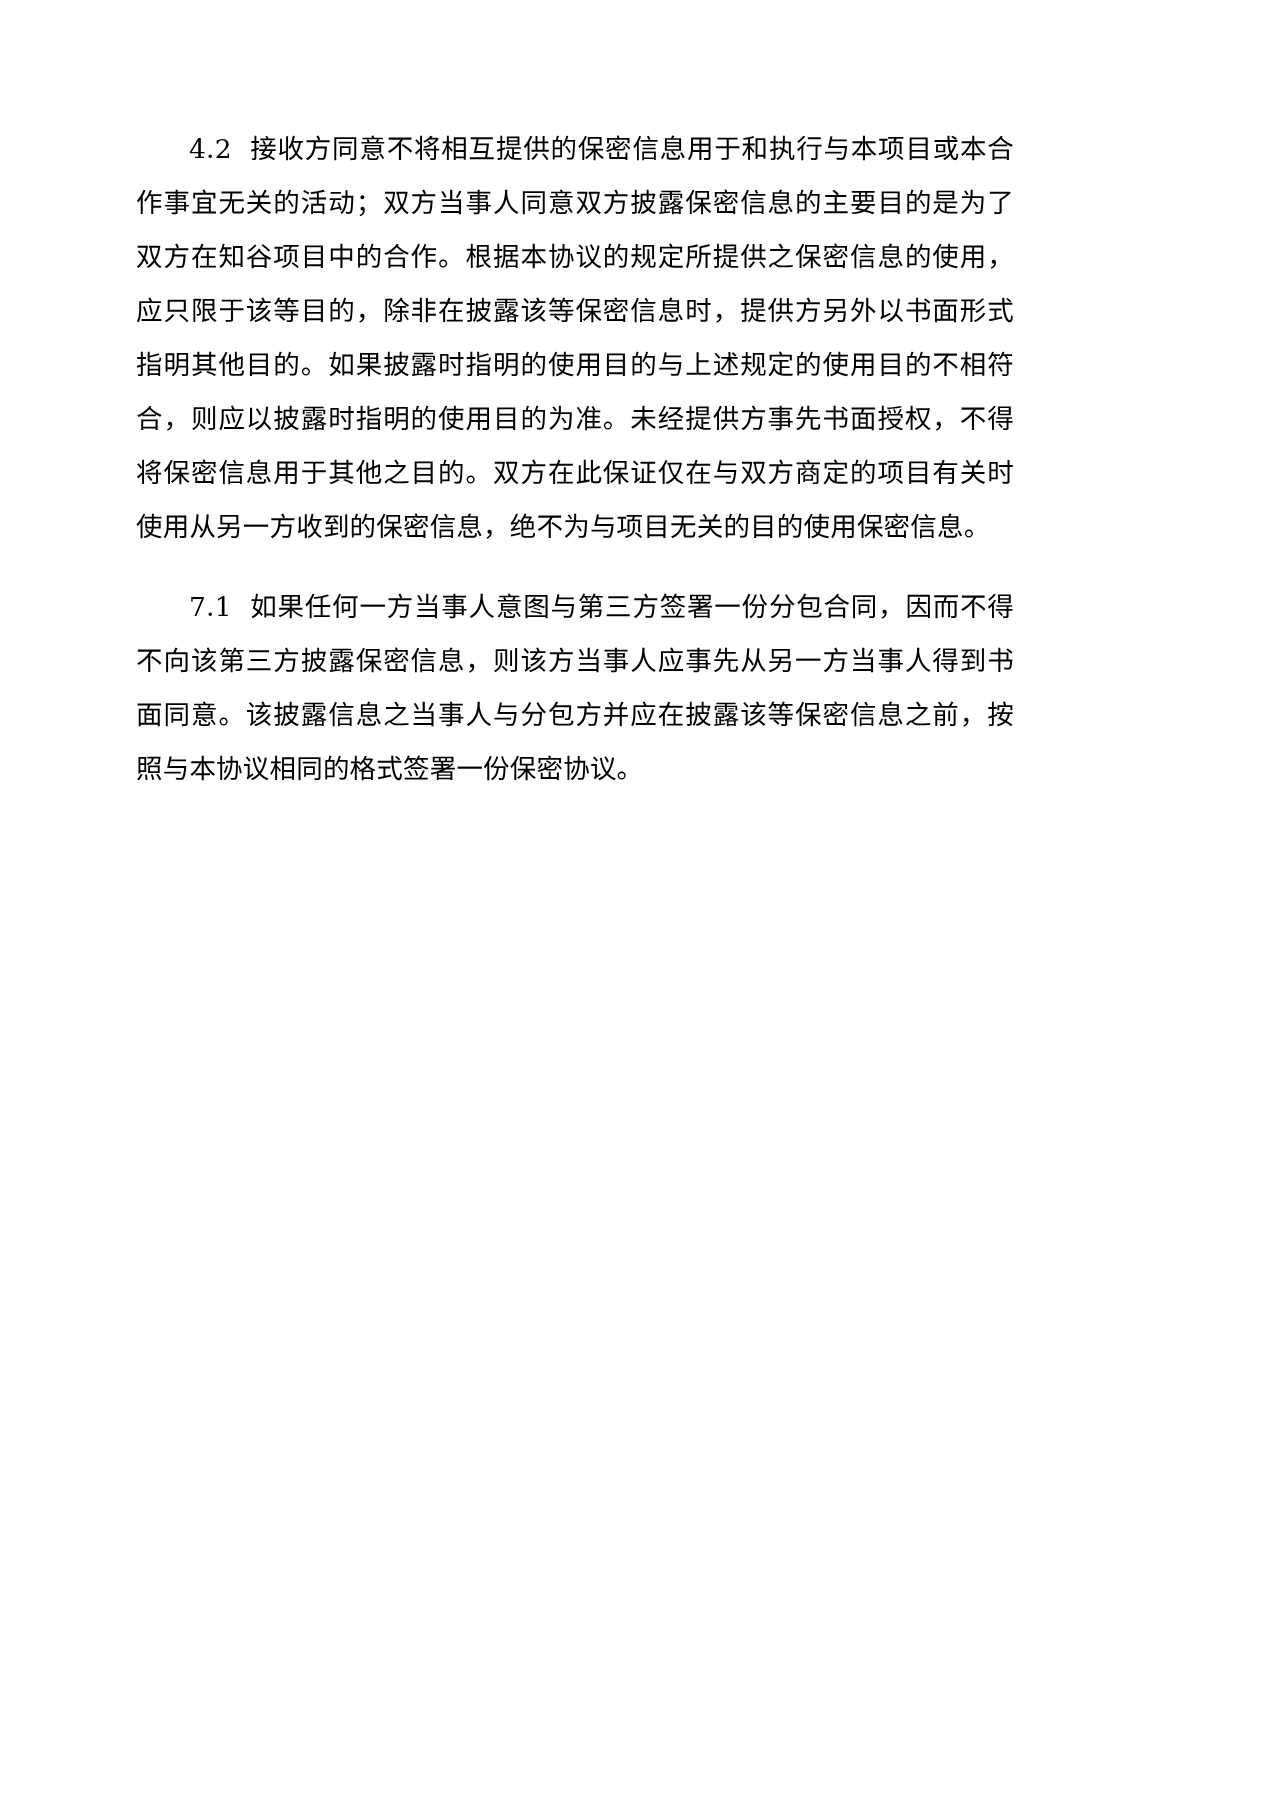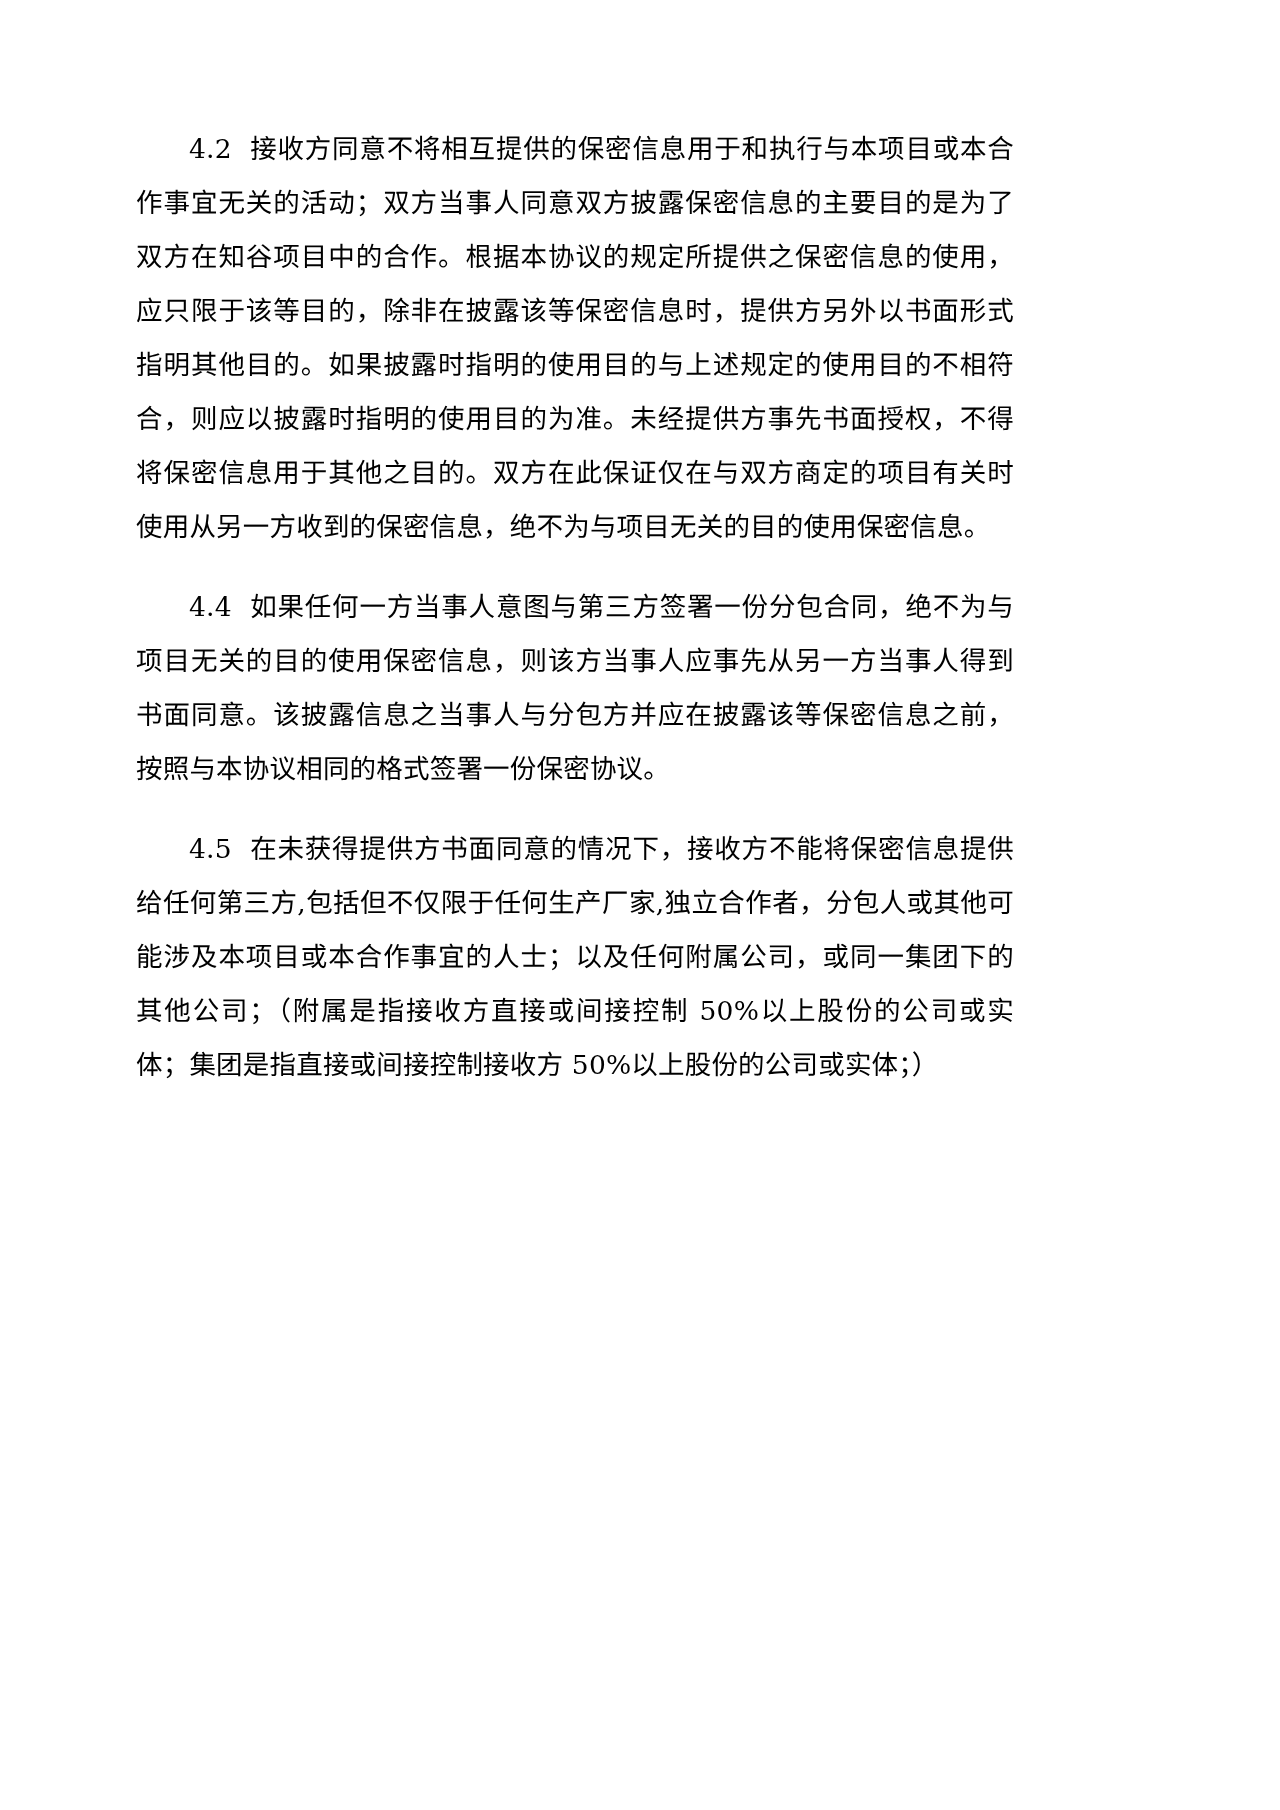--- a/index.html
+++ b/index.html
@@ -72,23 +72,22 @@
 </head>
 <body>
 
 <div class="page">
 
   <div class="content">
 
     <p class="para gap-md"><span class="clause-num">4.2</span>&nbsp;&nbsp;<span>接收方同意不将相互提供的保密信息用于和执行与本项目或本合作事宜无关的活动；双方当事人同意双方披露保密信息的主要目的是为了双方在知谷项目中的合作。根据本协议的规定所提供之保密信息的使用，应只限于该等目的，除非在披露该等保密信息时，提供方另外以书面形式指明其他目的。如果披露时指明的使用目的与上述规定的使用目的不相符合，则应以披露时指明的使用目的为准。未经提供方事先书面授权，不得将保密信息用于其他之目的。双方在此保证仅在与双方商定的项目有关时使用从另一方收到的保密信息，绝不为与项目无关的目的使用保密信息。</span></p>
 
 
-    <p class="para gap-md"><span class="clause-num">4.4</span>&nbsp;&nbsp;<span>如果任何一方当事人意图与第三方签署一份分包合同，绝不为与项目无关的目的使用保密信息，则该方当事人应事先从另一方当事人得到书面同意。该披露信息之当事人与分包方并应在披露该等保密信息之前，按照与本协议相同的格式签署一份保密协议。</span></p>
+    <p class="para gap-md"><span class="clause-num">7.1</span>&nbsp;&nbsp;<span>如果任何一方当事人意图与第三方签署一份分包合同，因而不得不向该第三方披露保密信息，则该方当事人应事先从另一方当事人得到书面同意。该披露信息之当事人与分包方并应在披露该等保密信息之前，按照与本协议相同的格式签署一份保密协议。</span></p>
 
-    <p class="para gap-md"><span class="clause-num">4.5</span>&nbsp;&nbsp;<span>在未获得提供方书面同意的情况下，接收方不能将保密信息提供给任何第三方,包括但不仅限于任何生产厂家,独立合作者，分包人或其他可能涉及本项目或本合作事宜的人士；以及任何附属公司，或同一集团下的其他公司；（附属是指接收方直接或间接控制 50%以上股份的公司或实体；集团是指直接或间接控制接收方 50%以上股份的公司或实体；）</span></p>
 
 
   </div>
 
   <div class="footer">
     <span class="page-number">3</span>
   </div>
 
 </div>
 

